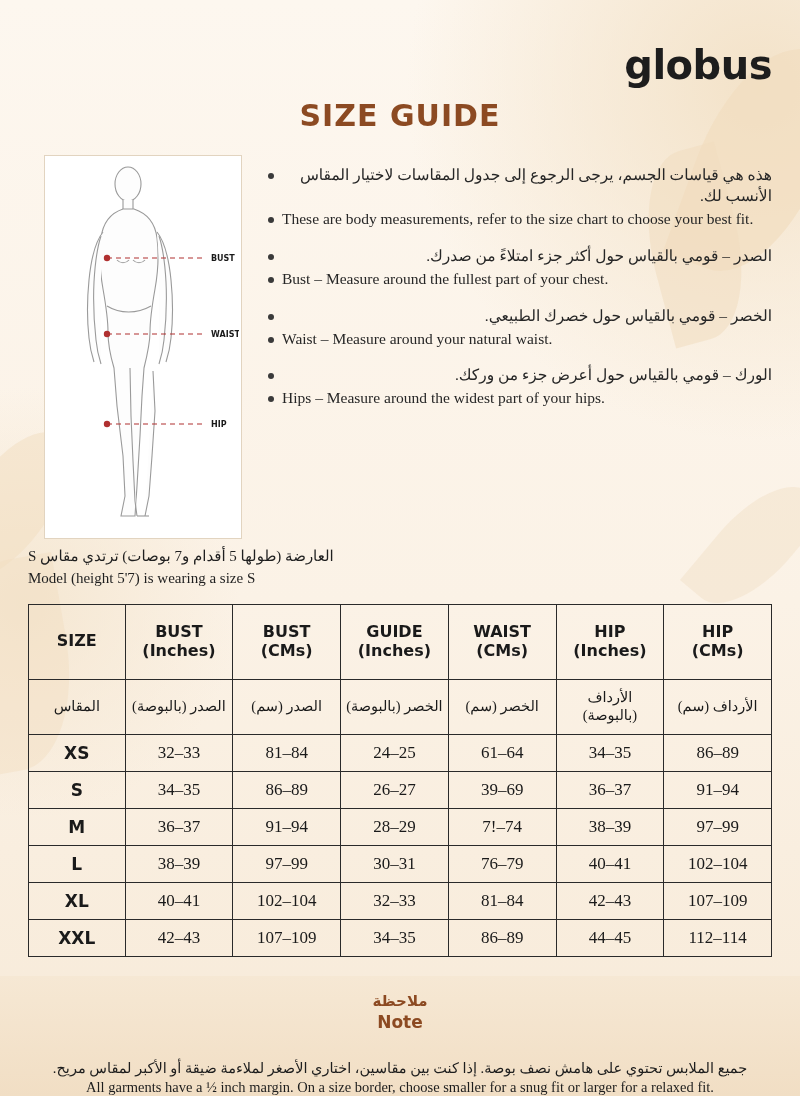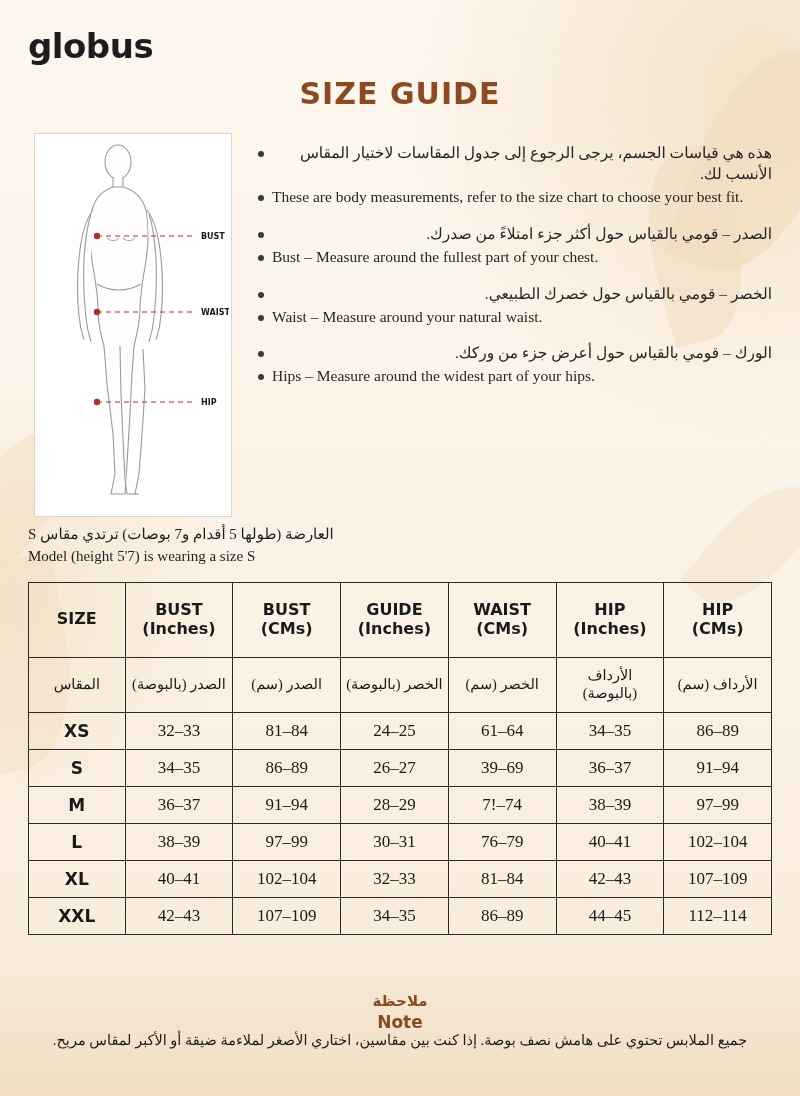--- a/index.html
+++ b/index.html
@@ -39,27 +39,27 @@
   .leaf.l5 { width: 70px;  height: 150px; right: 10px; top: 470px; transform: rotate(40deg); opacity:.4;}
 
   .content {
     position: relative;
     z-index: 2;
     padding: 0 28px;
   }
 
   
   .brand {
-    text-align: left;
-    font-family: "DejaVu Sans", sans-serif;
-    font-weight: bold;
-    font-size: 34px;
+    text-align: right;
+    font-family: "DejaVu Sans", sans-serif;
+    font-weight: bold;
+    font-size: 40px;
     letter-spacing: -0.5px;
     color: #1d1d1d;
-    padding-top: 26px;
+    padding-top: 42px;
   }
   .title {
     text-align: center;
     font-family: "DejaVu Sans", sans-serif;
     font-weight: bold;
     font-size: 30px;
     letter-spacing: 1px;
     color: #8c4a22;
     margin-top: 10px;
   }
@@ -70,21 +70,21 @@
     margin-top: 22px;
     gap: 26px;
   }
 
   .figure-box {
     width: 196px;
     height: 382px;
     background: #fff;
     border: 1px solid #e2d4c0;
     flex: 0 0 auto;
-    margin-left: 6px;
+    margin-left: 16px;
     position: relative;
   }
   .figure-box svg { display: block; }
 
   .notes {
     flex: 1 1 auto;
     padding-top: 10px;
   }
   .note-group {
     margin-bottom: 16px;
@@ -183,21 +183,21 @@
     color: #8c4a22;
     font-family: "DejaVu Sans", sans-serif;
     font-weight: bold;
     font-size: 17px;
     margin-top: 2px;
   }
   .footer .body-ar {
     direction: rtl;
     font-size: 14.5px;
     color: #1d1d1d;
-    margin-top: 0;
+    margin-top: 28px;
   }
   .footer .body-en {
     font-size: 14.5px;
     color: #1d1d1d;
     margin-top: 2px;
   }
 
   
   .fig-label {
     font-family: "DejaVu Sans", sans-serif;
@@ -413,14 +413,15 @@
           <td class="val">112–114</td>
         </tr>
       </tbody>
     </table>
   </div>
 
   <div class="footer">
     <div class="note-ar">ملاحظة</div>
     <div class="note-en">Note</div>
     <div class="body-ar">جميع الملابس تحتوي على هامش نصف بوصة. إذا كنت بين مقاسين، اختاري الأصغر لملاءمة ضيقة أو الأكبر لمقاس مريح.</div>
+    <div class="body-en">All garments have a ½ inch margin. On a size border, choose smaller for a snug fit or larger for a relaxed fit.</div>
   </div>
 </div>
 
 </body></html>

